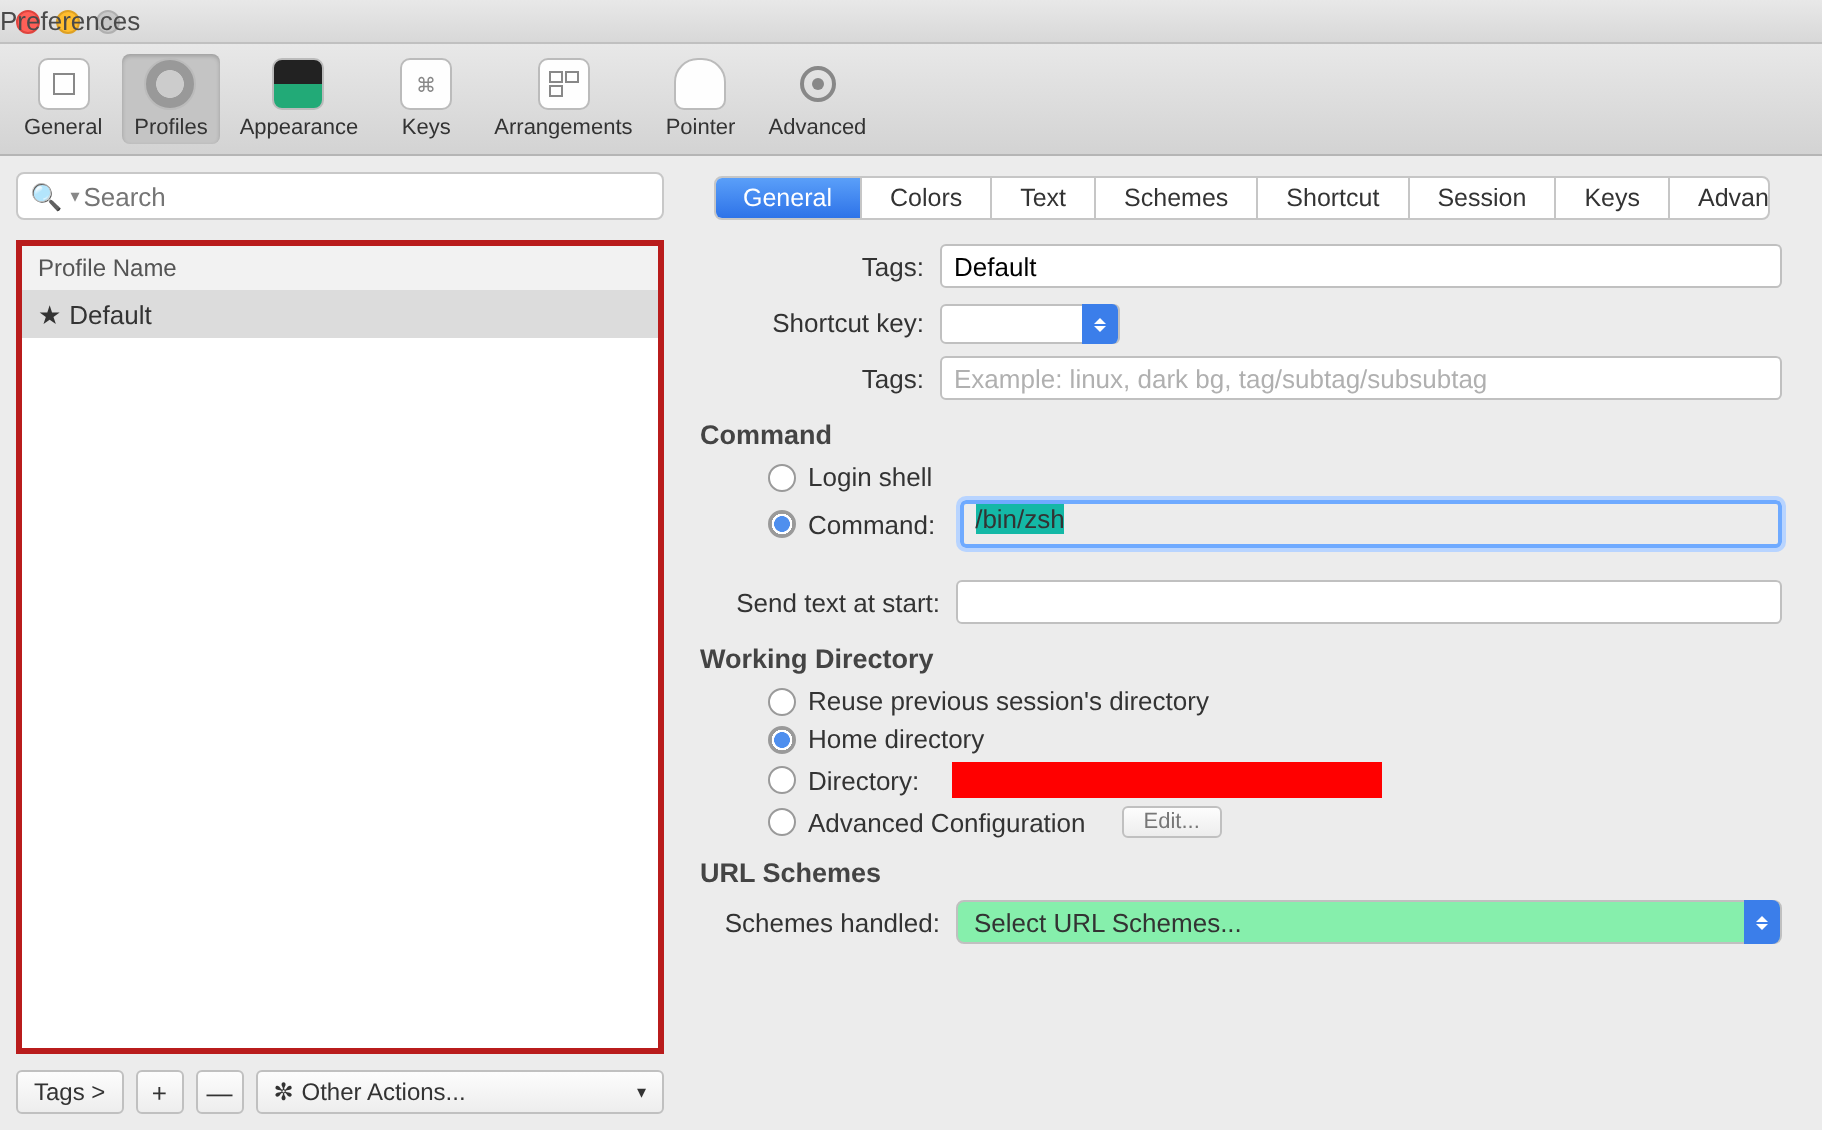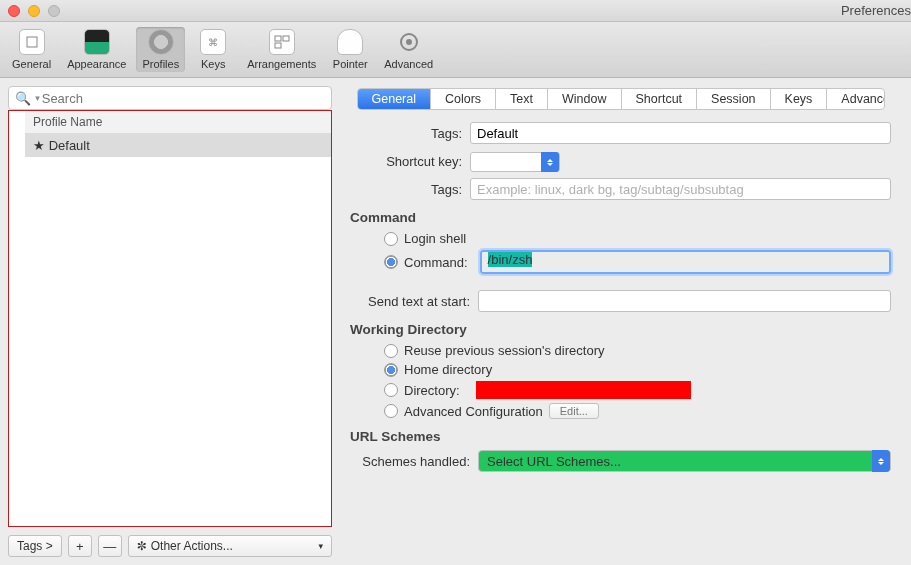--- a/index.html
+++ b/index.html
@@ -18,21 +18,21 @@
   display: flex;
   align-items: center;
   position: relative;
   border-bottom: 1px solid #c0c0c0;
 }
 .traffic { display: flex; gap: 8px; margin-left: 8px;}
 .traffic span { width: 12px; height: 12px; border-radius: 50%; }
 .tl-close { background: #ff5f57; border: 0.5px solid #e0443e;}
 .tl-min { background: #ffbd2e; border: 0.5px solid #dea123;}
 .tl-max { background: #c8c8c8; border: 0.5px solid #b0b0b0;}
-.title { position: absolute; left: 0; right: 0; text-align: right; font-size: 13px; color: #4a4a4a; }
+.title { position: absolute; left: 0; right: 0; text-align: left; font-size: 13px; color: #4a4a4a; }
 .toolbar {
   height: 56px;
   background: linear-gradient(#e8e8e8, #d3d3d3);
   border-bottom: 1px solid #b5b5b5;
   display: flex;
   align-items: center;
   padding: 0 6px;
   gap: 4px;
 }
 .tb-item {
@@ -51,21 +51,21 @@
 .left {
   width: 340px; padding: 8px; display:flex; flex-direction:column;
 }
 .search {
   height: 24px; border:1px solid #c8c8c8; border-radius: 4px;
   background: #fff; display:flex; align-items:center; padding: 0 6px;
   color:#888;
 }
 .search input { border:none; outline:none; flex:1; font-size:13px; background:transparent;}
 .profile-list {
-  flex:1; border:1px solid #b91c1c; background:#fff;padding-left:16px;
+  margin-top: 10px; flex:1; border:3px solid #b91c1c; background:#fff;
 }
 .pl-header { background:#f2f2f2; border-bottom:1px solid #dcdcdc; padding:4px 8px; font-size:12px; color:#555;}
 .pl-row { padding: 4px 8px; display:flex; align-items:center; gap:4px;}
 .pl-row.selected { background:#dcdcdc;}
 .left-footer { display:flex; align-items:center; gap:6px; margin-top:8px;}
 .lf-tags { border:1px solid #c0c0c0; background:linear-gradient(#fdfdfd,#ededed); padding:3px 8px; border-radius:3px; font-size:12px;}
 .lf-btn { width:24px; height:22px; border:1px solid #c0c0c0; background:linear-gradient(#fdfdfd,#ededed); border-radius:3px; display:flex;align-items:center;justify-content:center;}
 .lf-other { flex:1; border:1px solid #c0c0c0; background:linear-gradient(#fdfdfd,#ededed); padding:3px 8px; border-radius:3px; font-size:12px; display:flex; align-items:center; justify-content:space-between;}
 
 .right { flex:1; padding: 10px 20px 10px 10px; }
@@ -104,24 +104,24 @@
 .radio.checked { background: radial-gradient(circle,#4f8fee 0 45%, #fff 48% 60%, #9a9a9a 62%);}
 .radio.checked::after{content:"";}
 .cmd-input {
   flex:1; height:24px; border:2px solid #6faaff; border-radius:3px; outline: 2px solid #b8d4ff;
   padding:0 6px; font-size:13px;
 }
 .cmd-input .sel{ background:#14b8a6;}
 .dir-input { flex:0 0 215px; height:18px; background:#ff0000; margin-left:10px;}
 .edit-btn {
   border:1px solid #c0c0c0; border-radius:3px; padding:1px 10px;
-  background:linear-gradient(#fdfdfd,#ededed); font-size:11px; margin-left:0; color:#777;
+  background:linear-gradient(#fdfdfd,#ededed); font-size:11px; margin-left:12px; color:#777;
 }
 .url-select {
-  flex:1; height:22px; border:1px solid #c0c0c0; border-radius:4px; background:#22c55e;
+  flex:1; height:22px; border:1px solid #c0c0c0; border-radius:4px; background:#86efac;
   display:flex; align-items:center; justify-content:space-between; padding-left:8px;
 }
 .url-select .chev2 {
   width:18px; height:22px; background:#3b7eea; border-radius:0 4px 4px 0;
   display:flex; flex-direction:column; align-items:center; justify-content:center; gap:1px;
 }
 .url-select .chev2::before,.url-select .chev2::after{content:"";width:0;height:0;border-left:3px solid transparent;border-right:3px solid transparent;}
 .url-select .chev2::before{border-bottom:3px solid #fff;}
 .url-select .chev2::after{border-top:3px solid #fff;}
 svg{display:block;}
@@ -140,27 +140,27 @@
 
 <div class="toolbar">
   <div class="tb-item">
     <div class="tb-icon">
         <svg width="14" height="14">
           <rect x="2" y="2" width="10" height="10" fill="none" stroke="#888"></rect>
         </svg>
       </div>
     <span>General</span>
   </div>
-  <div class="tb-item">
-    <div class="tb-icon" style="background:linear-gradient(#222 50%,#2a7 50%);"></div>
-    <span>Appearance</span>
-  </div>
   <div class="tb-item active">
     <div class="tb-icon" style="background:radial-gradient(circle,#ccc 40%,#999 42%);border-radius:50%;"></div>
     <span>Profiles</span>
+  </div>
+  <div class="tb-item">
+    <div class="tb-icon" style="background:linear-gradient(#222 50%,#2a7 50%);"></div>
+    <span>Appearance</span>
   </div>
   <div class="tb-item">
     <div class="tb-icon">
         <svg width="14" height="14">
           <text x="2" y="11" font-size="10" fill="#888">⌘</text>
         </svg>
       </div>
     <span>Keys</span>
   </div>
   <div class="tb-item">
@@ -214,21 +214,21 @@
         <span style="font-size:9px;">▾</span>
       </div>
     </div>
   </div>
 
   <div class="right">
     <div class="tabs">
       <div class="tab active">General</div>
       <div class="tab">Colors</div>
       <div class="tab">Text</div>
-      <div class="tab">Window</div>
+      <div class="tab">Schemes</div>
       <div class="tab">Shortcut</div>
       <div class="tab">Session</div>
       <div class="tab">Keys</div>
       <div class="tab">Advanced</div>
     </div>
 
     <div class="row">
       <div class="lbl">Tags:</div>
       <div class="ctrl"><input class="tf" type="text" value="Default" style=""></div>
     </div>

